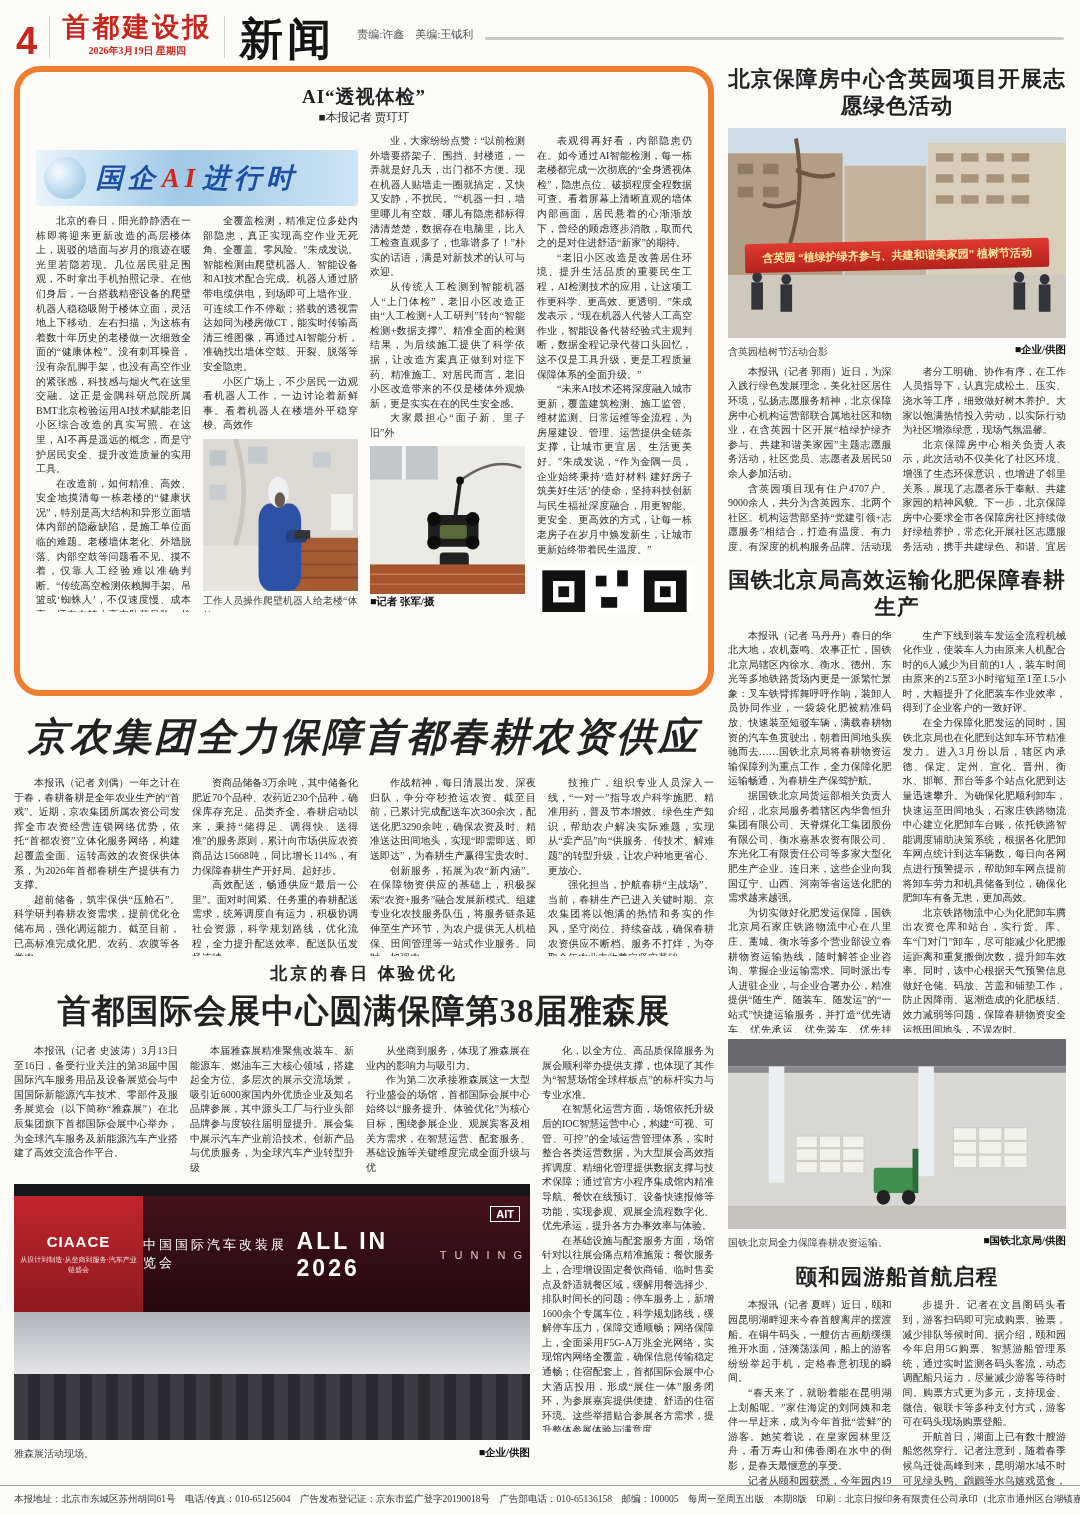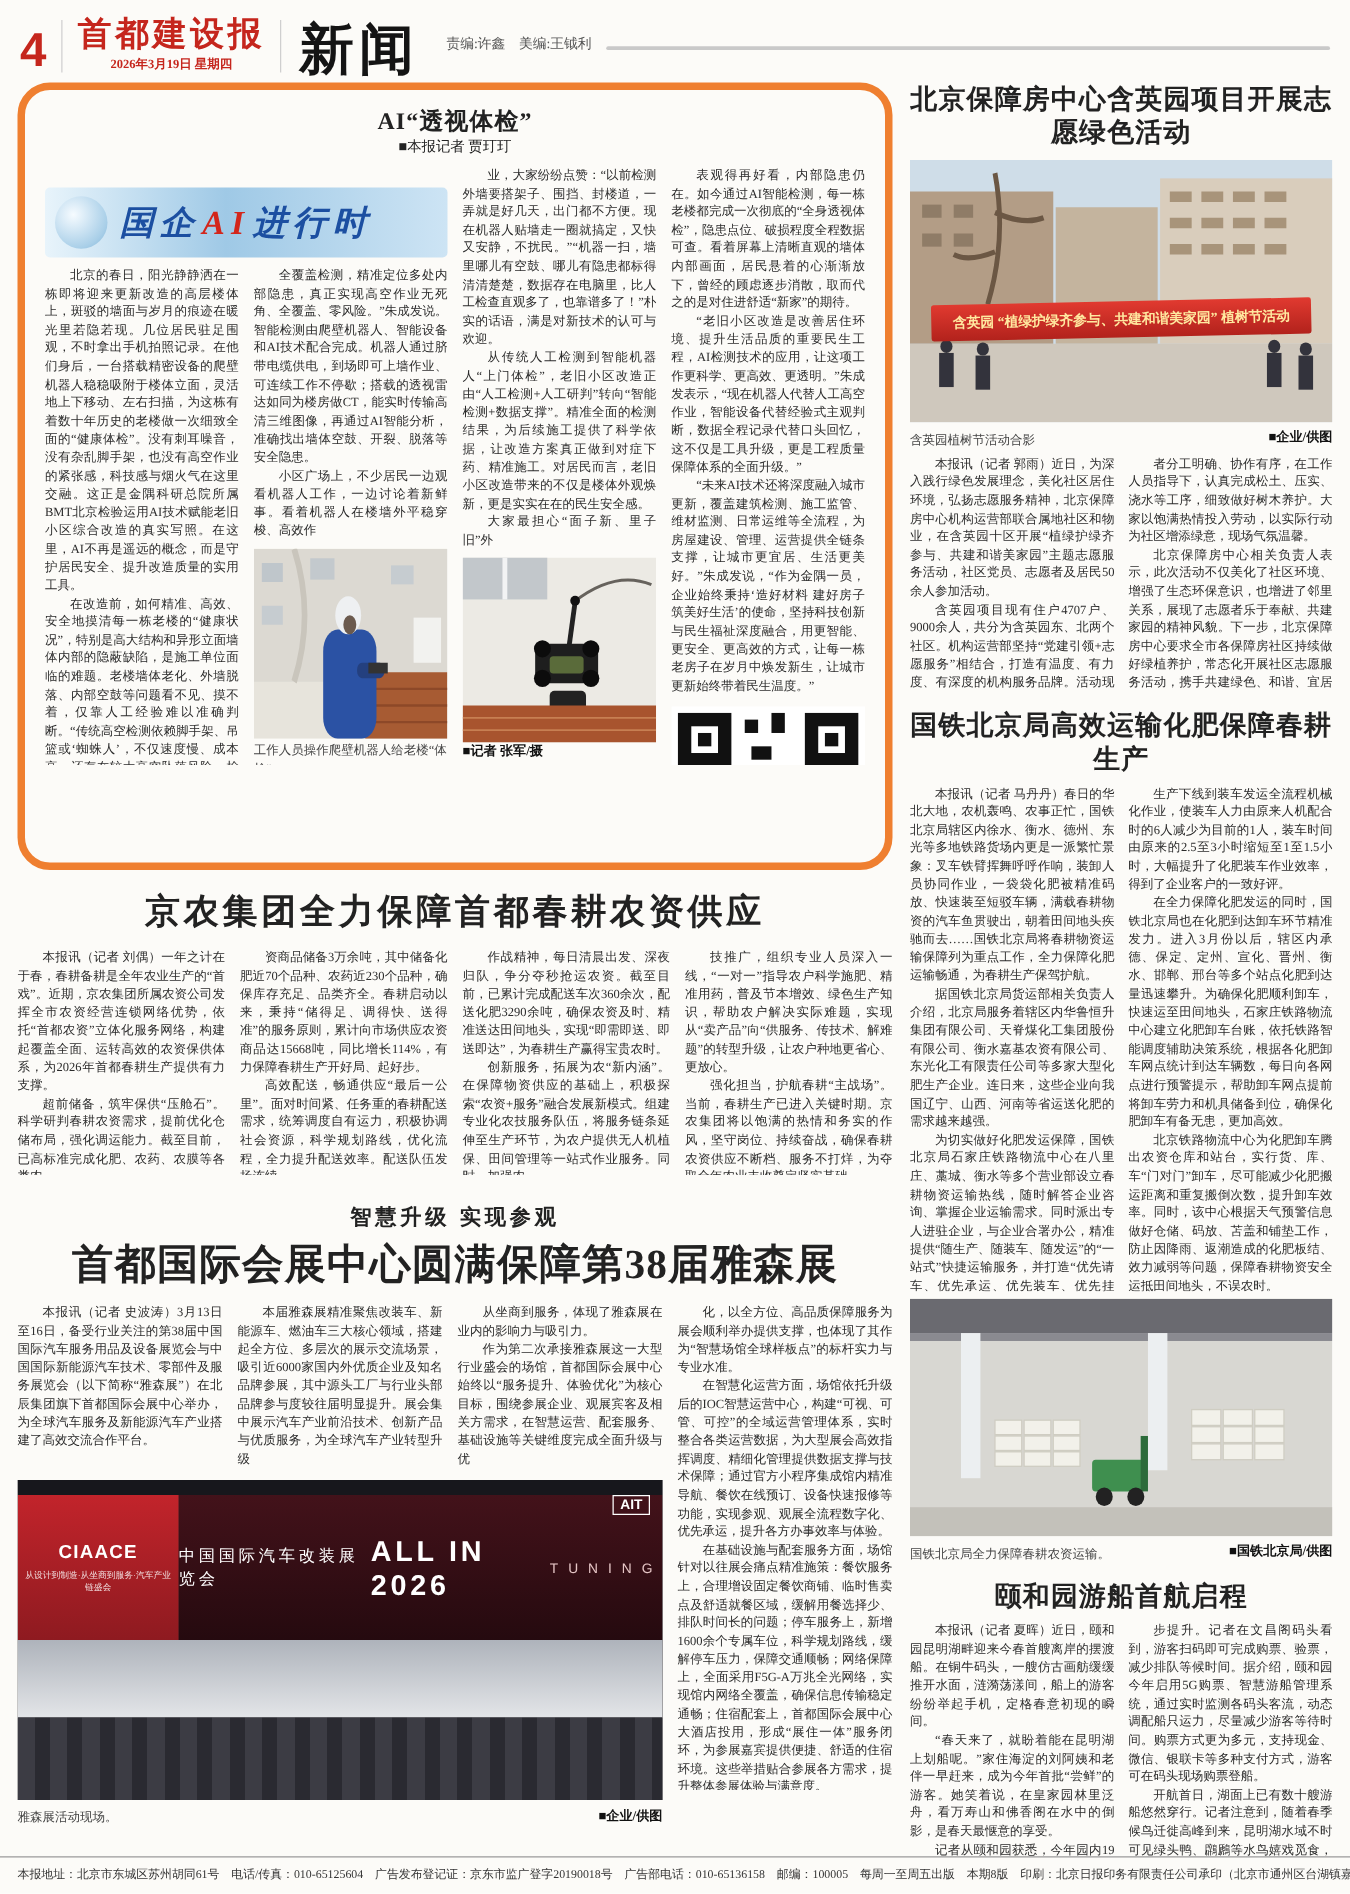--- a/index.html
+++ b/index.html
@@ -45,42 +45,42 @@
       font-size:27px; font-weight:bold; font-style:italic; color:#1c4fa1; letter-spacing:5px; overflow:hidden;margin-top:16px; }
   .ai-banner .ai-red { color:#d3261b; padding:0 2px; }
   .robot-head { position:absolute; left:8px; top:7px; width:42px; height:42px; border-radius:50%;
       background:radial-gradient(circle at 35% 35%,#f6fbff 0%,#a9cfe8 70%,#7fb3d8 100%); }
   .f-photo { margin-top:6px; flex:0 0 auto; }
   .f-photo svg { display:block; width:100%; height:100%; }
   .qr-wrap { margin-top:8px; display:flex; flex-direction:column; align-items:center; flex:0 0 auto; }
 
   
   .jn { margin-top:12px; height:248px; overflow:hidden; }
-  .jn-head { text-align:center; font-size:28px; font-weight:bold; letter-spacing:3px; margin:2px 0 12px; }
+  .jn-head { text-align:center; font-size:39px; font-weight:bold; letter-spacing:3px; margin:2px 0 12px;font-style:italic; }
   .jn .cols4 { height:180px; overflow:hidden; }
 
   
   .expo { margin-top:6px; height:512px; overflow:hidden; }
   .expo-kicker { text-align:center; font-size:17px; font-weight:bold; letter-spacing:3px; font-family:"Liberation Sans",sans-serif; }
   .expo-head { text-align:center; font-size:33px; font-weight:bold; letter-spacing:1px; margin:4px 0 10px; }
   .expo-body { display:flex; gap:12px; }
   .expo-left { flex:3; min-width:0; display:flex; flex-direction:column; }
   .expo-cols { display:flex; gap:12px; height:132px; overflow:hidden; }
   .expo-right { flex:1; min-width:0; overflow:hidden; height:388px; }
   .expo-photo { height:256px; margin-top:8px; position:relative; overflow:hidden; display:flex; flex-direction:column; background:#202026; }
   .ep-top { height:12px; background:#17171c; }
   .ep-board { height:116px; display:flex; position:relative; font-family:"Liberation Sans",sans-serif; }
   .ep-left { width:25%; background:linear-gradient(180deg,#c2242b,#8e1a20); color:#fff; display:flex; flex-direction:column; align-items:center; justify-content:center; padding:4px; }
   .ep-logo { font-size:15px; font-weight:bold; letter-spacing:1px; }
   .ep-slogan { font-size:7px; margin-top:5px; opacity:.85; text-align:center; }
   .ep-center { flex:1; background:linear-gradient(180deg,#43121a,#250a0f); color:#fff; display:flex; flex-direction:row; align-items:center; justify-content:center; }
   .ep-title { font-size:13px; letter-spacing:3px; }
   .ep-line2 { font-size:23px; font-weight:bold; letter-spacing:3px; margin-top:2px; }
   .ep-line3 { font-size:11px; letter-spacing:8px; color:#e6c6c6; margin-top:1px; }
-  .ep-badge { position:absolute; right:10px; top:0; font-size:11px; font-weight:bold; color:#fff; border:1px solid #fff; padding:1px 5px; }
+  .ep-badge { position:absolute; right:10px; top:10px; font-size:11px; font-weight:bold; color:#fff; border:1px solid #fff; padding:1px 5px; }
   .ep-floor { height:62px; background:linear-gradient(180deg,#aeb3bb,#e3e5e8); }
   .ep-crowd { flex:1; background:repeating-linear-gradient(90deg,#3c3c44 0 14px,#2a2a31 14px 26px); }
 
   
   .r-art { overflow:hidden; }
   .r-head { font-size:21.5px; font-weight:bold; text-align:center; letter-spacing:1px; margin:2px 0 8px; line-height:1.25; }
   .r-cols { display:flex; gap:11px; margin-top:6px; overflow:hidden; }
   .house-photo { height:210px; position:relative; overflow:hidden; }
   .house-photo svg { display:block; width:100%; height:100%; }
   .red-banner { position:absolute; left:5%; right:5%; top:54%;
@@ -256,21 +256,21 @@
             <p>创新服务，拓展为农“新内涵”。在保障物资供应的基础上，积极探索“农资+服务”融合发展新模式。组建专业化农技服务队伍，将服务链条延伸至生产环节，为农户提供无人机植保、田间管理等一站式作业服务。同时，加强农</p>
           </div>
           <div class="tcol">
             <p>技推广，组织专业人员深入一线，“一对一”指导农户科学施肥、精准用药，普及节本增效、绿色生产知识，帮助农户解决实际难题，实现从“卖产品”向“供服务、传技术、解难题”的转型升级，让农户种地更省心、更放心。</p>
             <p>强化担当，护航春耕“主战场”。当前，春耕生产已进入关键时期。京农集团将以饱满的热情和务实的作风，坚守岗位、持续奋战，确保春耕农资供应不断档、服务不打烊，为夺取全年农业丰收奠定坚实基础。</p>
           </div>
         </div>
       </div>
 
       <div class="expo">
-        <div class="expo-kicker">智慧升级 实现参观</div>
+        <div class="expo-kicker">北京的春日 体验优化</div>
         <div class="expo-head">首都国际会展中心圆满保障第38届雅森展</div>
         <div class="expo-body">
           <div class="expo-left">
             <div class="expo-cols">
               <div class="tcol">
                 <p>本报讯（记者 史波涛）3月13日至16日，备受行业关注的第38届中国国际汽车服务用品及设备展览会与中国国际新能源汽车技术、零部件及服务展览会（以下简称“雅森展”）在北辰集团旗下首都国际会展中心举办，为全球汽车服务及新能源汽车产业搭建了高效交流合作平台。</p>
               </div>
               <div class="tcol">
                 <p>本届雅森展精准聚焦改装车、新能源车、燃油车三大核心领域，搭建起全方位、多层次的展示交流场景，吸引近6000家国内外优质企业及知名品牌参展，其中源头工厂与行业头部品牌参与度较往届明显提升。展会集中展示汽车产业前沿技术、创新产品与优质服务，为全球汽车产业转型升级</p>
               </div>

